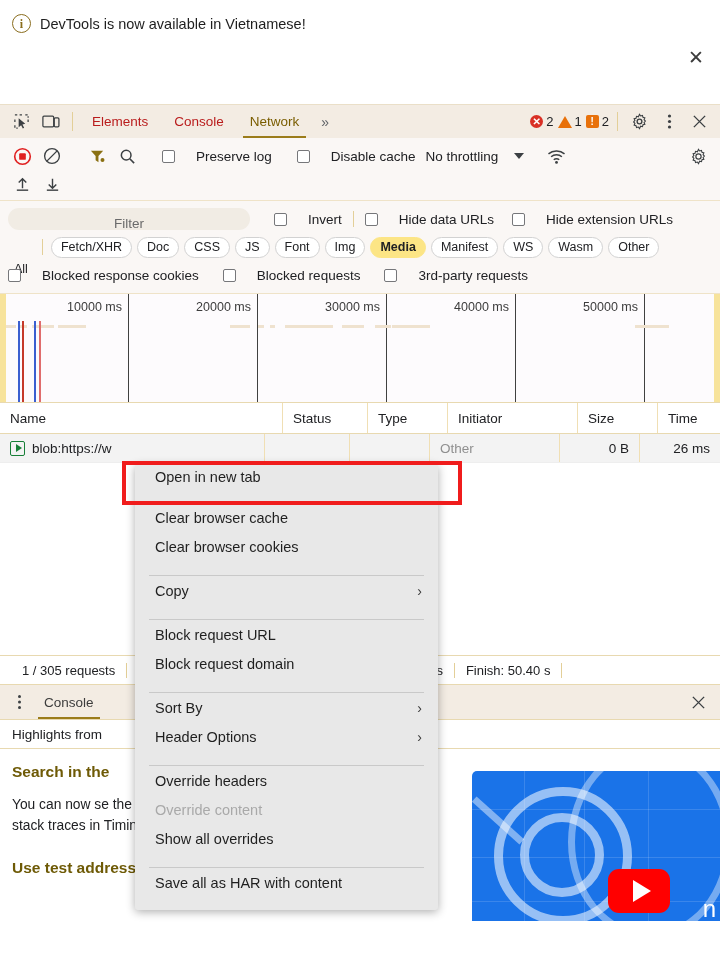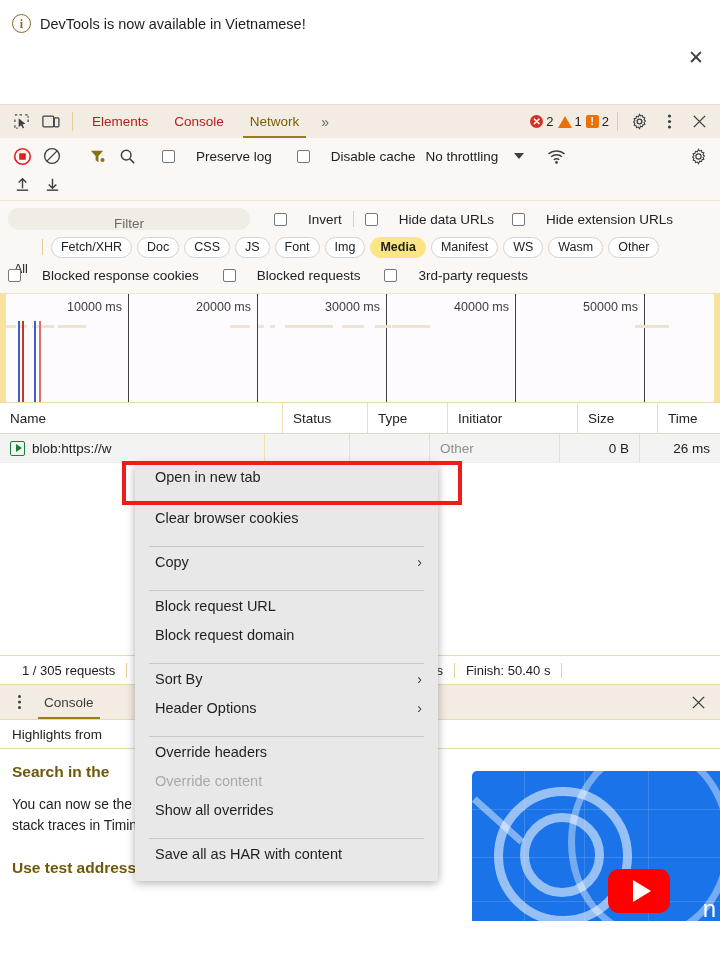--- a/index.html
+++ b/index.html
@@ -893,20 +893,23 @@
     <div class="thumb-txt">n</div>
   </div>
 </div>
 
 <div class="ctxmenu">
   <div class="ctxitem">
     <span>Open in new tab</span>
   </div>
   <div style="height:12px"></div>
   <div class="ctxitem">
+    <span>Clear browser cache</span>
+  </div>
+  <div class="ctxitem">
     <span>Clear browser cookies</span>
   </div>
   <div class="ctxsep"></div>
   <div class="ctxitem">
     <span>Copy</span>
     <span class="chev">›</span>
   </div>
   <div class="ctxsep"></div>
   <div class="ctxitem">
     <span>Block request URL</span>

